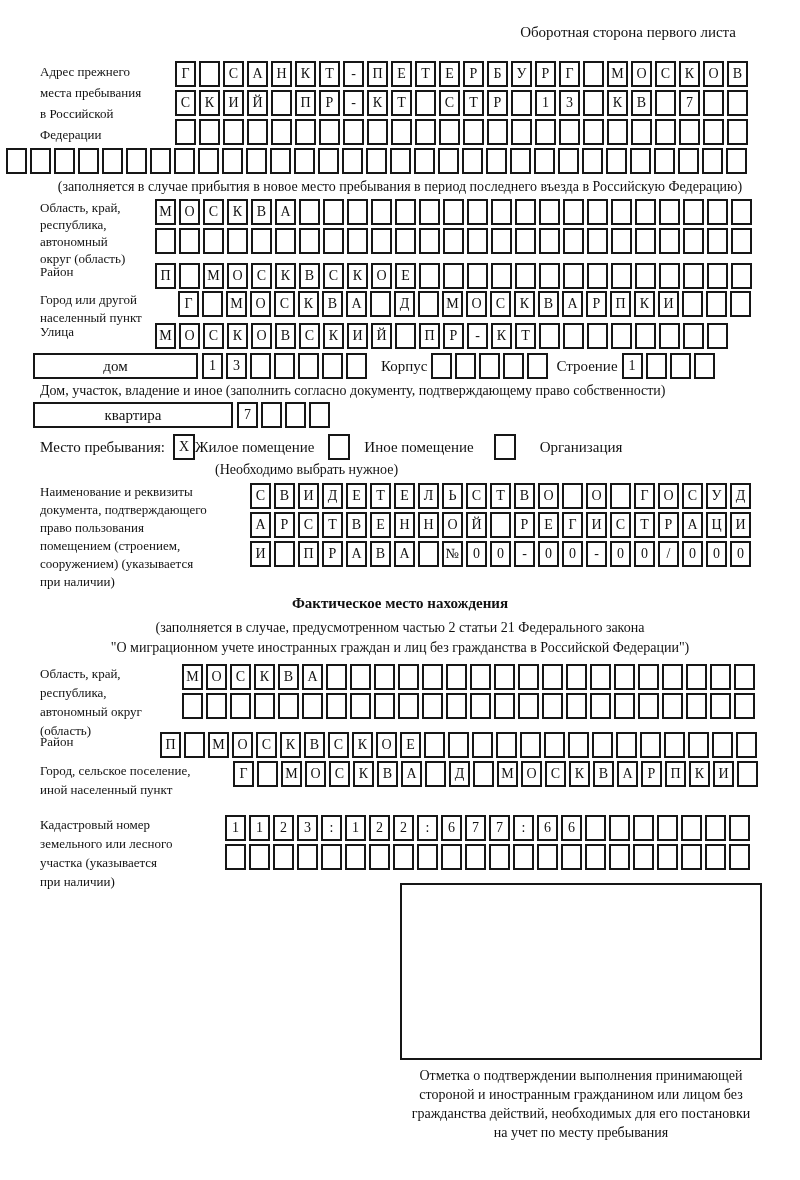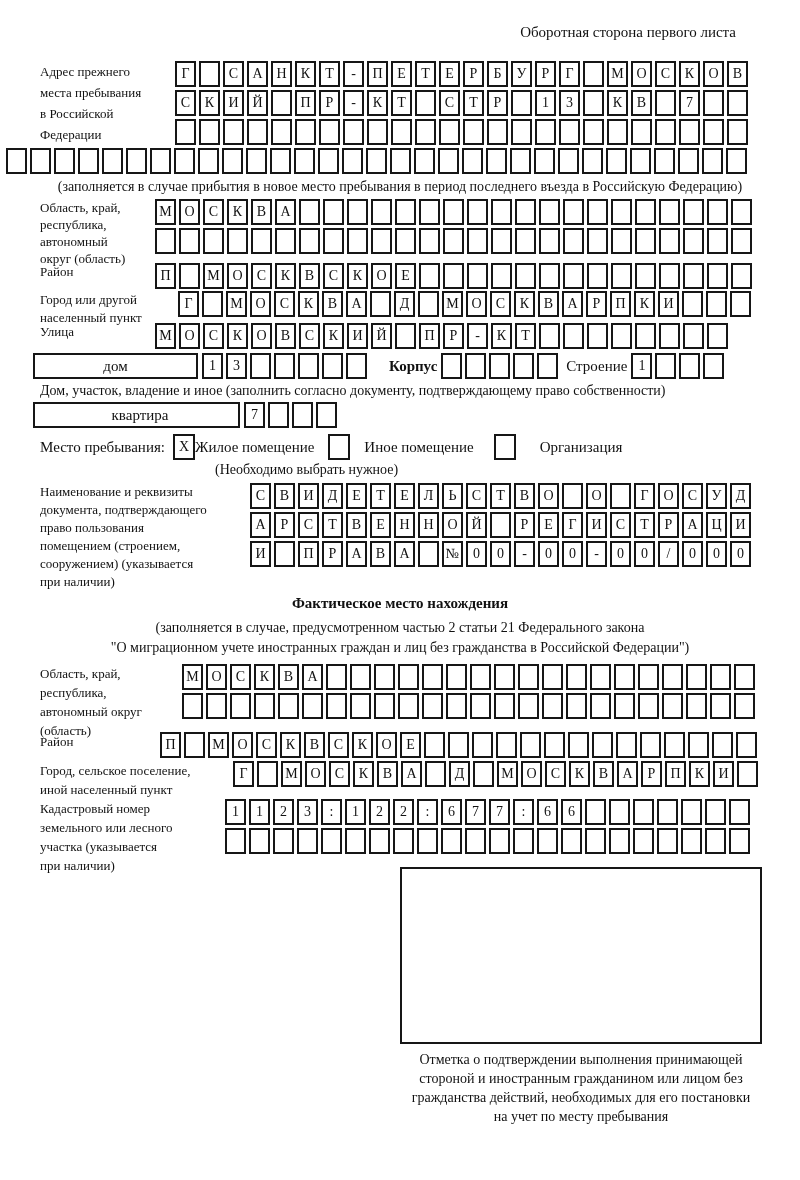--- a/index.html
+++ b/index.html
@@ -42,27 +42,27 @@
   .region1 .lbl{width:115px;line-height:17px;}
   .district1{margin-top:-4px;}
   .district1 .lbl{width:115px;}
   .city1{margin-top:2px;}
   .city1 .lbl{width:138px;}
   .street1{margin-top:-4px;}
   .street1 .lbl{width:115px;}
   .houserow{display:flex;align-items:flex-start;margin:4px 0 0 33px;}
   .house-type{width:161px;}
   .houserow .cellrow{margin-left:4px;}
-  .lbl-korpus{margin-left:22px;line-height:26px;font-weight:bold;}
+  .lbl-korpus{margin-left:14px;line-height:26px;}
   .korpus-cells{margin-left:8px;}
   .lbl-stroenie{margin-left:8px;line-height:26px;}
   .stroenie-cells{margin-left:8px;}
   .small-cap{margin:4px 0 0 40px;}
   .aptrow{display:flex;align-items:flex-start;margin:4px 0 0 33px;}
-  .apt-type{width:196px;padding-left:7px;}
+  .apt-type{width:196px;}
   .aptrow .cellrow{margin-left:4px;}
   .stayrow{display:flex;align-items:flex-start;margin:6px 0 0 40px;font-size:15px;}
   .stayrow .txt{line-height:26px;}
   .stay-chk1{margin-left:8px;}
   .stay-l1{}
   .stay-chk2{margin-left:14px;}
   .stay-l2{margin-left:14px;}
   .stay-chk3{margin-left:20px;}
   .stay-l3{margin-left:24px;}
   .choose-note{margin:2px 0 0 215px;}
@@ -70,21 +70,21 @@
   .docblock .lbl{width:210px;}
   .fact-title{margin-top:4px;font-size:15px;font-weight:bold;text-align:center;}
   .fact-note{margin-top:6px;line-height:20px;}
   .region2{margin-top:6px;}
   .sec3 .lbl{line-height:19px;}
   .region2 .lbl{width:142px;}
   .district2{margin-top:-8px;}
   .district2 .lbl{width:120px;}
   .city2{margin-top:3px;}
   .city2 .lbl{width:193px;}
-  .cad{margin-top:0;}
+  .cad{margin-top:16px;}
   .cad .lbl{width:185px;}
   .stampbox{
     width:358px;height:173px;border:2px solid #161616;background:#fff;
     margin:-8px 0 0 400px;
   }
   .stamp-cap{margin:6px 0 0 400px;width:362px;font-size:14px;line-height:19px;text-align:center;}
 </style>
 </head>
 <body>
 

